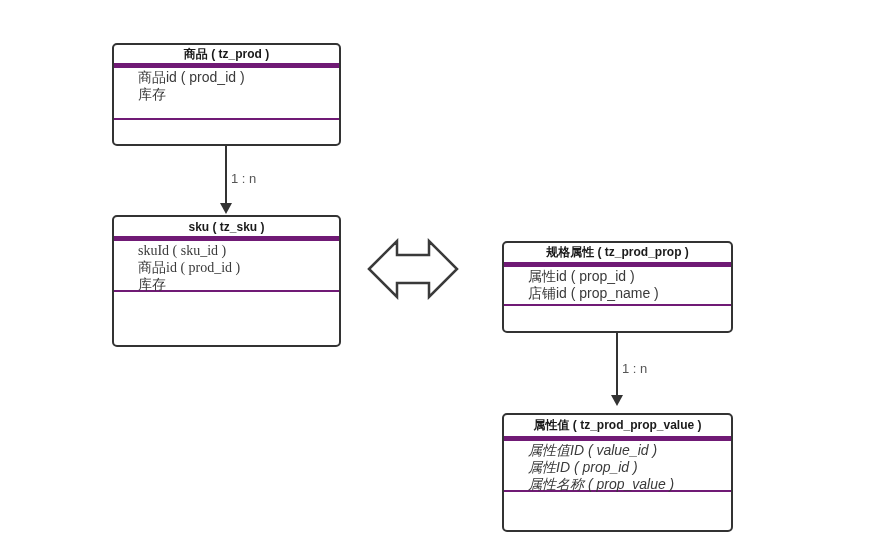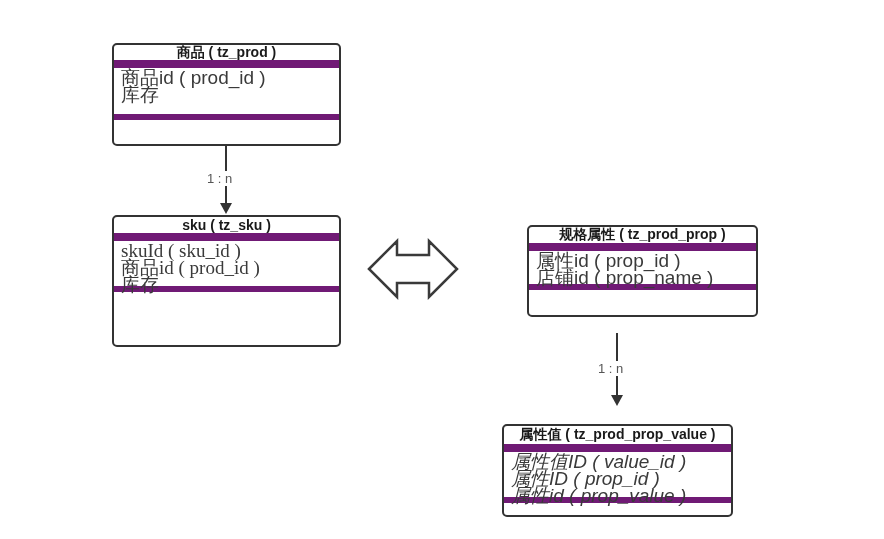--- a/index.html
+++ b/index.html
@@ -15,53 +15,53 @@
     position: absolute;
     box-sizing: border-box;
     border: 2px solid #333333;
     border-radius: 5px;
     background: #ffffff;
     display: flex;
     flex-direction: column;
   }
   .etable .title {
     font-weight: bold;
-    font-size: 14px;
+    font-size: 12px;
     color: #1a1a1a;
     text-align: right;
-    border-bottom: 8px solid #701a75;
+    border-bottom: 5px solid #701a75;
     display: flex;
     align-items: center;
     justify-content: center;
     box-sizing: border-box;
   }
   .etable .body {
     box-sizing: border-box;
-    border-bottom: 6px solid #701a75;
-    padding: 1px 7px 0 7px;
-    font-size: 19px;
+    border-bottom: 2px solid #701a75;
+    padding: 1px 7px 0 24px;
+    font-size: 14px;
     color: #3a3a3a;
     line-height: 17px;
   }
   .etable .empty { flex: 1; }
 
   
   #t-prod  { left: 112px; top: 43px;  width: 229px; height: 103px; }
   #t-prod .title { height: 23px; }
   #t-prod .body  { height: 52px; }
 
   #t-sku   { left: 112px; top: 215px; width: 229px; height: 132px; }
   #t-sku .title { height: 24px; }
   #t-sku .body  { height: 51px; font-family: Liberation Serif, serif; }
 
-  #t-prop  { left: 502px; top: 225px; width: 231px; height: 92px; margin-left: 25px; }
+  #t-prop  { left: 502px; top: 241px; width: 231px; height: 92px; }
   #t-prop .title { height: 24px; }
   #t-prop .body  { height: 39px; }
 
-  #t-value { left: 502px; top: 424px; width: 231px; height: 93px; }
+  #t-value { left: 502px; top: 413px; width: 231px; height: 119px; }
   #t-value .title { height: 26px; }
   #t-value .body  { height: 51px; font-style: italic; }
 
   .vline {
     position: absolute;
     width: 2px;
     background: #333333;
   }
   #line1 { left: 225px; top: 146px; height: 60px; }
   #line2 { left: 616px; top: 333px; height: 64px; }
@@ -76,20 +76,21 @@
   #ah1 { left: 220px; top: 203px; }
   #ah2 { left: 611px; top: 395px; }
 
   .rel-label {
     position: absolute;
     background: #ffffff;
     color: #555555;
     font-size: 13px;
     padding: 0 3px;
     white-space: nowrap;
+    margin-left: 24px;
   }
   #label1 { left: 204px; top: 171px; }
   #label2 { left: 595px; top: 361px; }
 
   .double-arrow {
     position: absolute;
     left: 367px; top: 238px;
     width: 92px; height: 62px;
   }
 </style>
@@ -136,18 +137,18 @@
 
   <div class="vline" id="line2"></div>
   <div class="arrow-down" id="ah2"></div>
   <div class="rel-label" id="label2">1 : n</div>
 
   <div class="etable" id="t-value">
     <div class="title">属性值 ( tz_prod_prop_value )</div>
     <div class="body">
       <div>属性值ID ( value_id )</div>
       <div>属性ID ( prop_id )</div>
-      <div>属性id ( prop_value )</div>
+      <div>属性名称 ( prop_value )</div>
     </div>
     <div class="empty"></div>
   </div>
 
 </div>
 
 </body></html>

